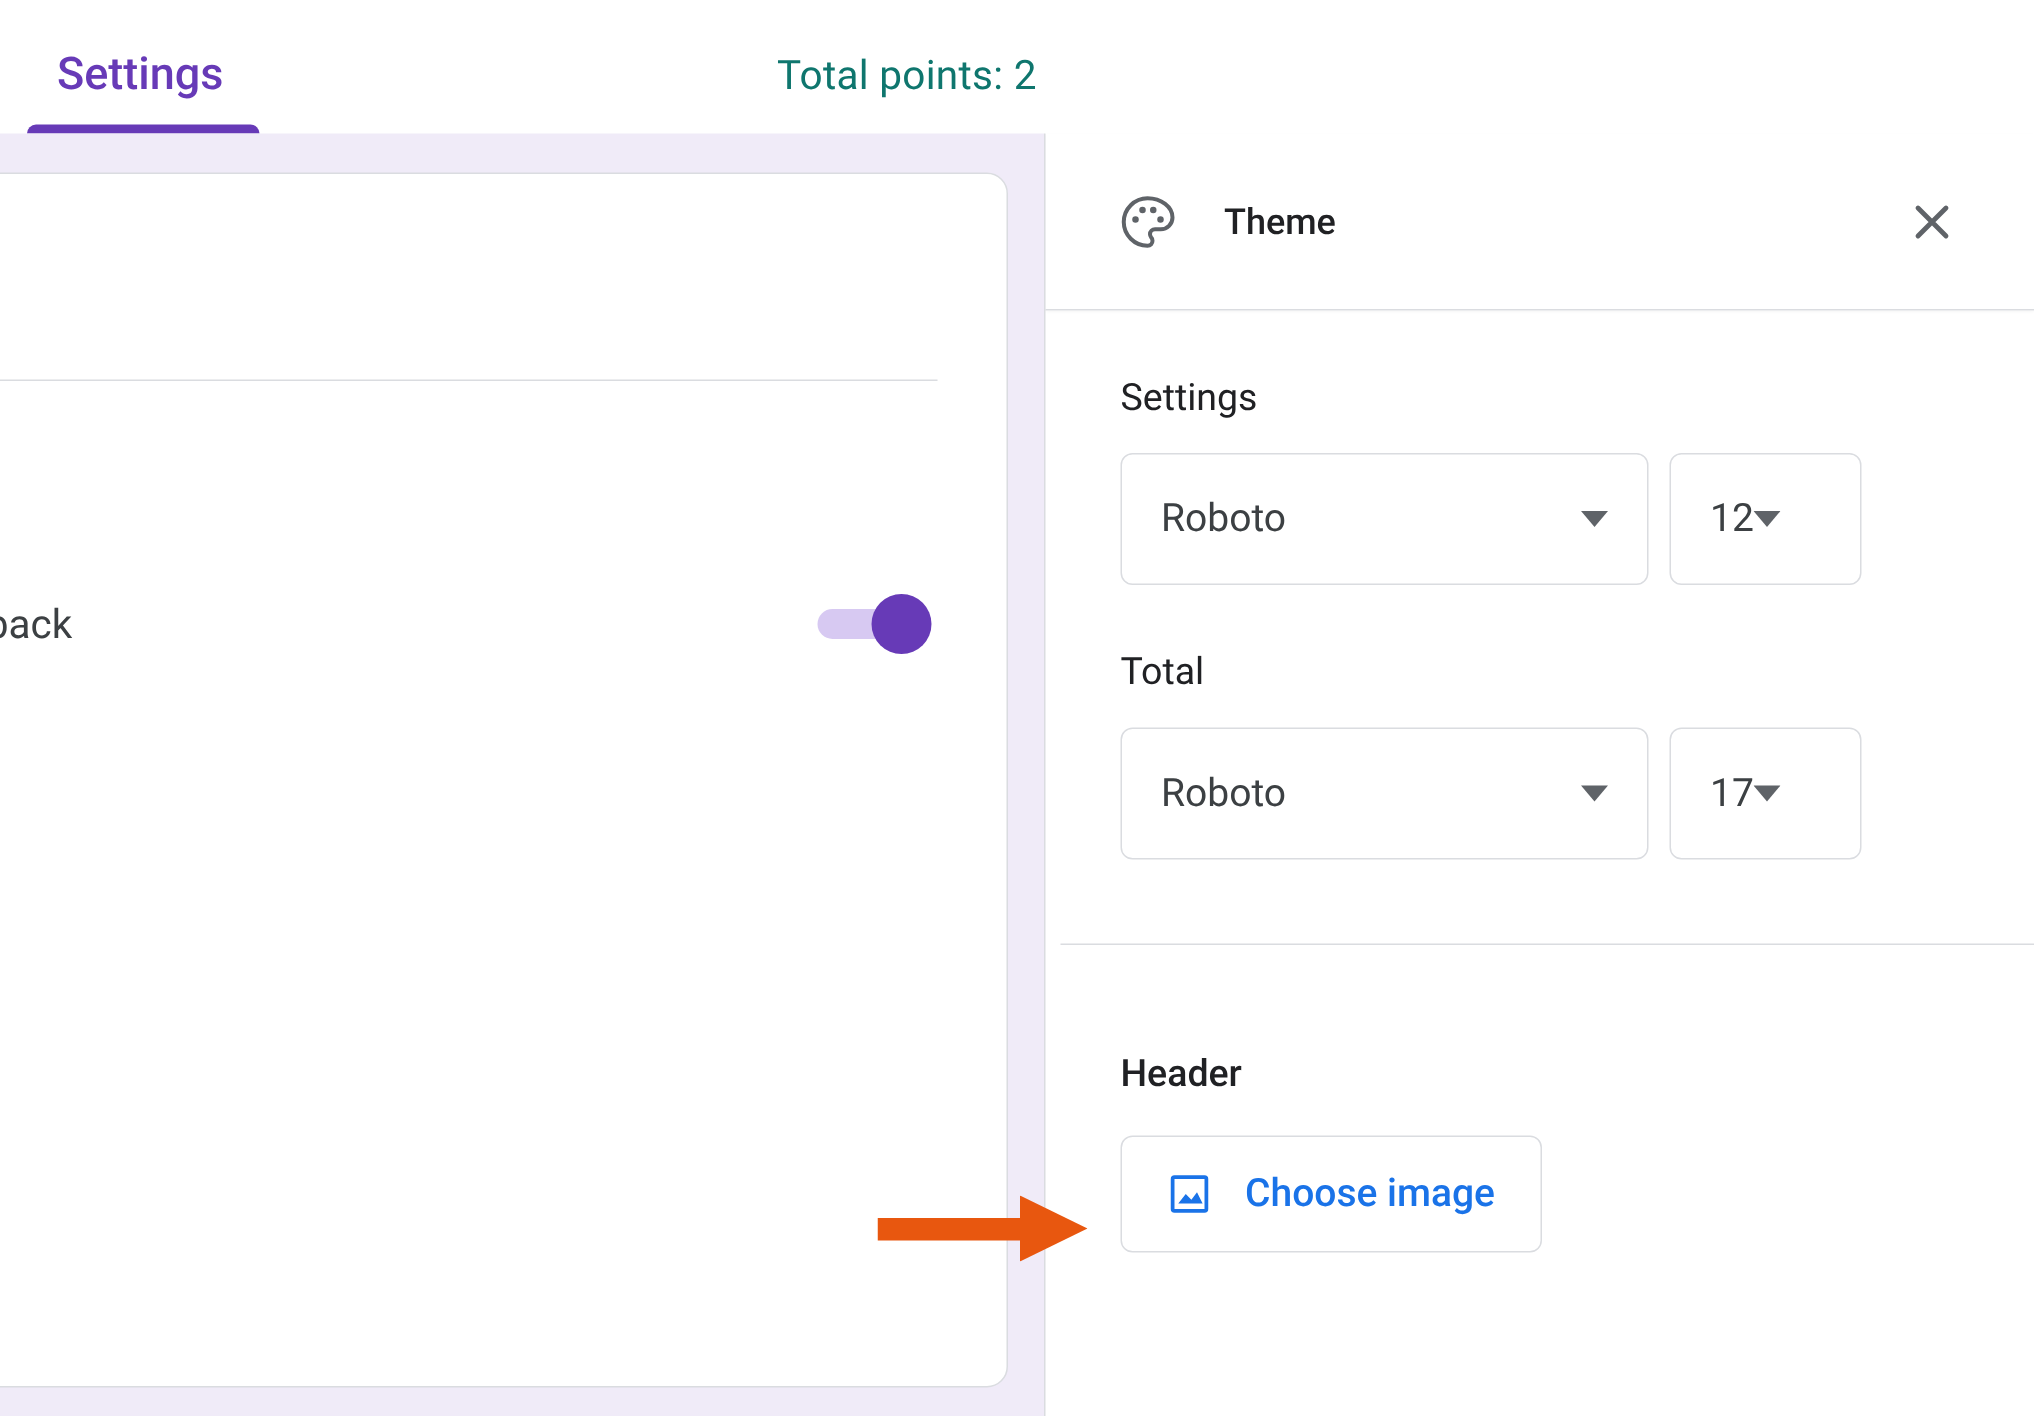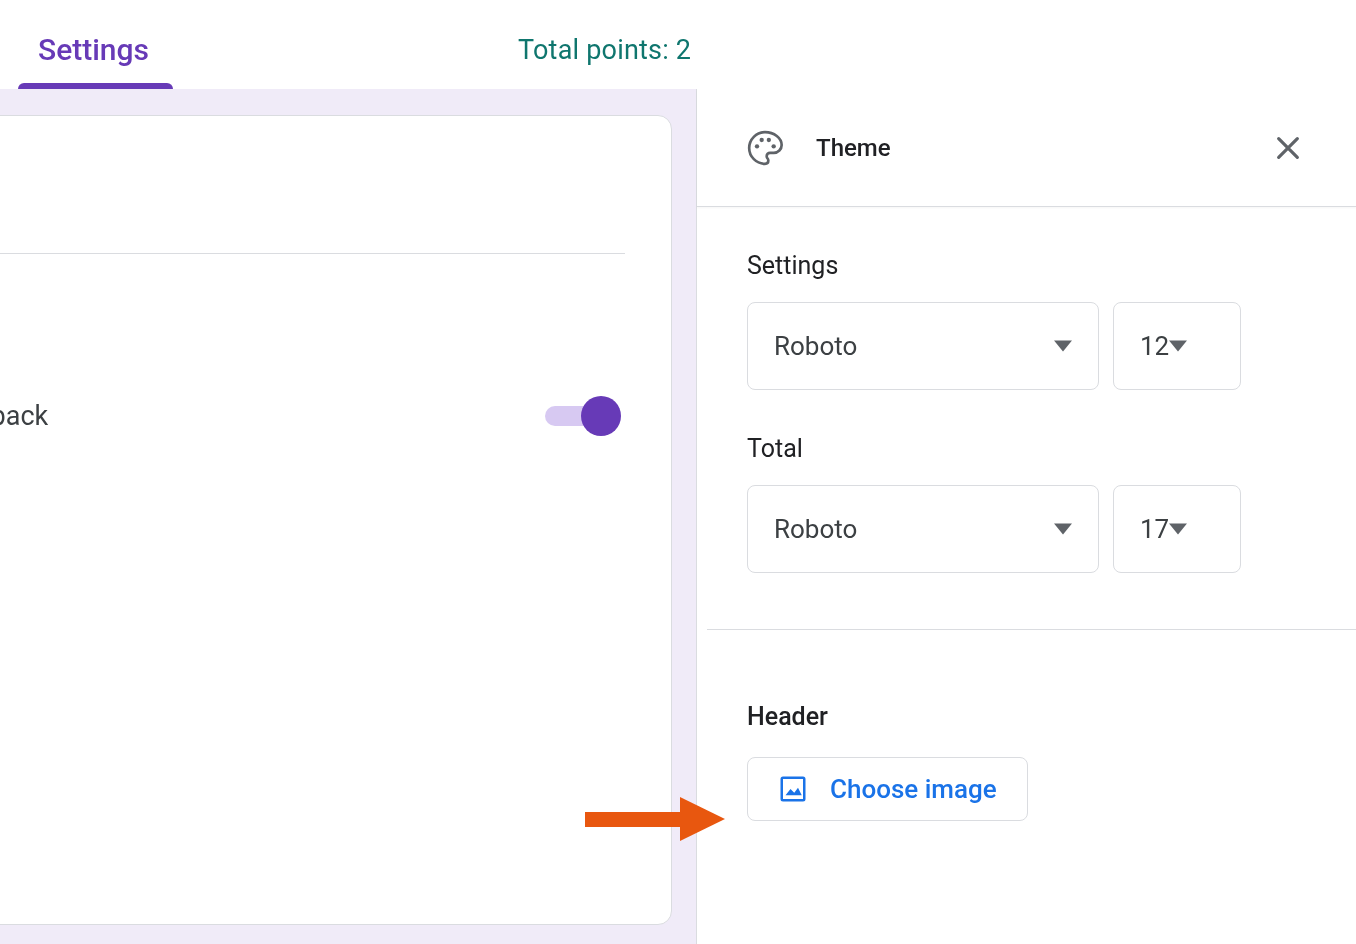--- a/index.html
+++ b/index.html
@@ -193,21 +193,21 @@
     margin-bottom: 26px;
     padding: 0 50px;
   }
   .choose-image-btn {
     margin-left: 50px;
     display: inline-flex;
     align-items: center;
     gap: 22px;
     border: 1px solid #dadce0;
     border-radius: 8px;
-    height: 64px;
+    height: 78px;
     padding: 0 30px;
     font-size: 26px;
     color: #1a73e8;
     background: #fff;
     cursor: pointer;
     font-weight: 500;
   }
   .image-icon svg { width: 30px; height: 30px; display: block; }
 
   

